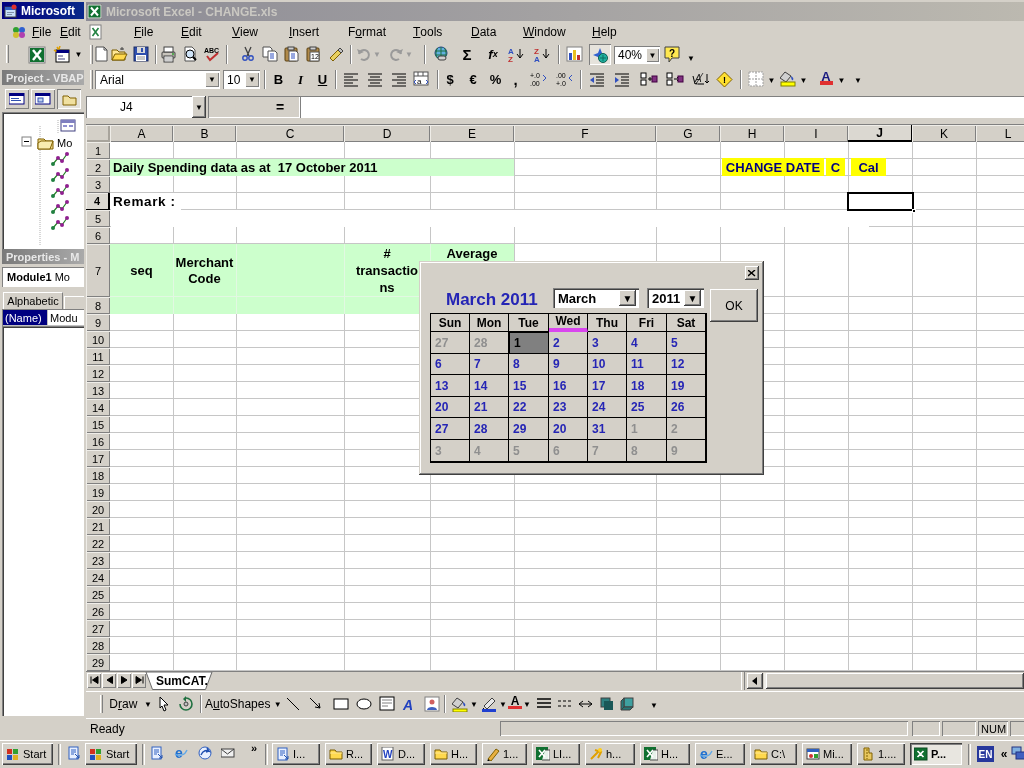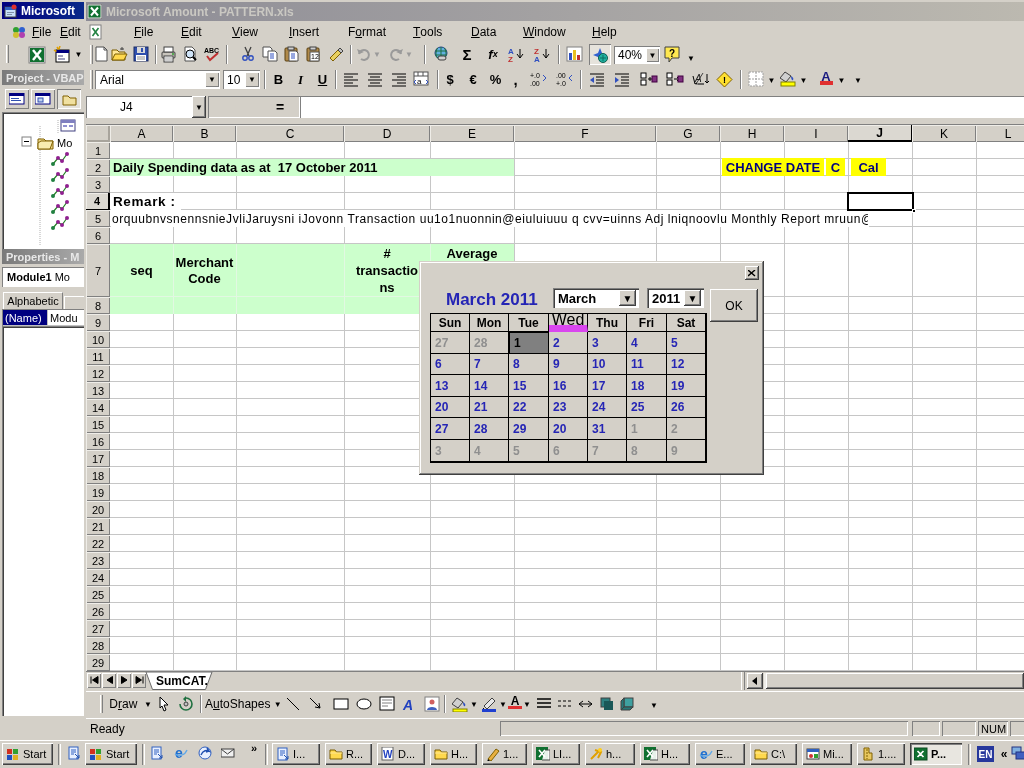--- a/index.html
+++ b/index.html
@@ -133,21 +133,21 @@
 <div class="sk2" style="left:2px;top:326px;width:82px;height:390px;background:#fff"></div>
 <div class="" style="left:0px;top:716px;width:86px;height:24px;background:#d4d0c8"></div>
 </div>
 <div style="left:84px;top:0;width:940px;height:740px;background:#d4d0c8">
 <div class="" style="left:2px;top:2px;width:938px;height:19px;background:linear-gradient(90deg,#8c8b95,#bcb9b0)"></div>
 <svg style="left:3px;top:4px" width="15" height="15">
         <rect x="0" y="0" width="15" height="15" fill="#e8e8e8" stroke="#606060"></rect>
         <rect x="1.5" y="1.5" width="12" height="12" fill="#107030"></rect>
         <path d="M4 3.5 L7.5 7.5 L4 11.5 M11 3.5 L7.5 7.5 L11 11.5" stroke="#fff" stroke-width="2" fill="none"></path>
       </svg>
-<div class="t b" style="left:22px;top:2px;width:400px;height:19px;color:#cac8c2;font-size:12px">Microsoft Amount - PATTERN.xls</div>
+<div class="t b" style="left:22px;top:2px;width:400px;height:19px;color:#cac8c2;font-size:12px">Microsoft Excel - CHANGE.xls</div>
 <div class="" style="left:2px;top:21px;width:938px;height:21px;background:#d4d0c8"></div>
 <svg style="left:4px;top:24px" width="16" height="16">
         <rect x="2" y="1" width="11" height="14" fill="#fff" stroke="#808080"></rect>
         <path d="M4.5 4 L7.5 8 L4.5 12 M10.5 4 L7.5 8 L10.5 12" stroke="#208040" stroke-width="1.6" fill="none"></path>
       </svg>
 <div class="t" style="left:50px;top:23px;width:46px;height:17px;font-size:12px"><u>F</u>ile</div>
 <div class="t" style="left:97px;top:23px;width:46px;height:17px;font-size:12px"><u>E</u>dit</div>
 <div class="t" style="left:148px;top:23px;width:46px;height:17px;font-size:12px"><u>V</u>iew</div>
 <div class="t" style="left:205px;top:23px;width:46px;height:17px;font-size:12px"><u>I</u>nsert</div>
 <div class="t" style="left:264px;top:23px;width:46px;height:17px;font-size:12px">F<u>o</u>rmat</div>
@@ -443,21 +443,20 @@
 <div class="t b" style="left:29px;top:159px;width:400px;height:17px;font-size:13px;color:#000">Daily Spending data as at&nbsp; 17 October 2011</div>
 <div class="" style="left:638px;top:158px;width:102px;height:18px;background:#ffff00"></div>
 <div class="c b" style="left:638px;top:158px;width:102px;height:18px;color:#000080;font-size:13px">CHANGE DATE</div>
 <div class="" style="left:742px;top:158px;width:19px;height:18px;background:#ffff00"></div>
 <div class="c b" style="left:742px;top:158px;width:19px;height:18px;color:#000080;font-size:13px">C</div>
 <div class="" style="left:767px;top:158px;width:35px;height:18px;background:#ffff00"></div>
 <div class="c b" style="left:767px;top:158px;width:35px;height:18px;color:#000080;font-size:13px">Cal</div>
 <div class="" style="left:27px;top:193px;width:70px;height:17px;background:#fff"></div>
 <div class="t b" style="left:29px;top:193px;width:70px;height:17px;font-size:13.5px;letter-spacing:0.6px">Remark :</div>
 <div class="" style="left:27px;top:210px;width:758px;height:17px;background:#fff"></div>
-<div class="t" style="left:28px;top:210px;width:756px;height:17px;font-size:12px;letter-spacing:0.55px;overflow:hidden">orquubnvsnennsnieJvliJaruysni iJovonn Transaction uu1o1nuonnin@eiuluiuuu q cv<span>v</span>=uinns Adj lniqnoovlu Monthly Report mruun@</div>
 <div class="c b" style="left:26px;top:244px;width:63px;height:53px;font-size:13px">seq</div>
 <div class="b" style="left:89px;top:244px;width:63px;height:53px;font-size:13px;text-align:center;line-height:16px;display:flex;align-items:center;justify-content:center">Merchant<br>Code</div>
 <div class="b" style="left:260px;top:244px;width:86px;height:53px;font-size:13px;text-align:center;line-height:17px;display:flex;align-items:center;justify-content:center">#<br>transactio<br>ns</div>
 <div class="c b" style="left:346px;top:246px;width:84px;height:15px;font-size:13px">Average</div>
 <div class="" style="left:763px;top:192px;width:67px;height:19px;border:2px solid #000;background:#fff"></div>
 <div class="" style="left:828px;top:209px;width:4px;height:4px;background:#000;border:1px solid #fff"></div>
 <div class="" style="left:2px;top:671px;width:938px;height:20px;background:#d4d0c8"></div>
 <div class="" style="left:2px;top:671px;width:938px;height:1px;background:#808080"></div>
 <div class="rz" style="left:3px;top:673px;width:14px;height:15px;background:#d4d0c8"></div>
 <svg style="left:3px;top:673px" width="14" height="14">
@@ -772,21 +771,21 @@
 <div class="sk2" style="left:228px;top:27px;width:57px;height:20px;background:#fff"></div>
 <div style="left:233px;top:30px;width:35px;height:14px;font-size:13px;font-weight:bold">2011</div>
 <div class="rz2" style="left:265px;top:29px;width:17px;height:16px;background:#d4d0c8;display:flex;align-items:center;justify-content:center">
         <span style="font-size:10px">▼</span>
       </div>
 <div class="rz2" style="left:291px;top:28px;width:48px;height:33px;background:#d4d0c8;display:flex;align-items:center;justify-content:center;font-size:12px">OK</div>
 <div style="left:11px;top:52px;width:277px;height:150px;background:#d4d0c8;border:1px solid #000"></div>
 <div style="left:12px;top:53px;width:39px;height:18px;border-right:1px solid #000;border-bottom:1px solid #000;font-size:12px;font-weight:bold;display:flex;align-items:center;justify-content:center">Sun</div>
 <div style="left:51px;top:53px;width:39px;height:18px;border-right:1px solid #000;border-bottom:1px solid #000;font-size:12px;font-weight:bold;display:flex;align-items:center;justify-content:center">Mon</div>
 <div style="left:90px;top:53px;width:40px;height:18px;border-right:1px solid #000;border-bottom:1px solid #000;font-size:12px;font-weight:bold;display:flex;align-items:center;justify-content:center">Tue</div>
-<div style="left:130px;top:53px;width:39px;height:18px;border-right:1px solid #000;border-bottom:7px solid #d946ef;font-size:16px;font-weight:normal;display:flex;align-items:center;justify-content:center">Wed</div>
+<div style="left:130px;top:53px;width:39px;height:18px;border-right:1px solid #000;border-bottom:4px solid #d946ef;font-size:12px;font-weight:bold;display:flex;align-items:center;justify-content:center">Wed</div>
 <div style="left:169px;top:53px;width:39px;height:18px;border-right:1px solid #000;border-bottom:1px solid #000;font-size:12px;font-weight:bold;display:flex;align-items:center;justify-content:center">Thu</div>
 <div style="left:208px;top:53px;width:40px;height:18px;border-right:1px solid #000;border-bottom:1px solid #000;font-size:12px;font-weight:bold;display:flex;align-items:center;justify-content:center">Fri</div>
 <div style="left:248px;top:53px;width:39px;height:18px;border-right:1px solid #000;border-bottom:1px solid #000;font-size:12px;font-weight:bold;display:flex;align-items:center;justify-content:center">Sat</div>
 <div style="left:12px;top:71px;width:39px;height:22px;border-right:1px solid #000;border-bottom:1px solid #000;font-size:12px;font-weight:bold;color:#8f8f8f;display:flex;align-items:center;padding-left:4px">27</div>
 <div style="left:51px;top:71px;width:39px;height:22px;border-right:1px solid #000;border-bottom:1px solid #000;font-size:12px;font-weight:bold;color:#8f8f8f;display:flex;align-items:center;padding-left:4px">28</div>
 <div style="left:90px;top:71px;width:40px;height:22px;border-right:1px solid #000;border-bottom:1px solid #000;background:#808080;border:1.5px solid #000;font-size:12px;font-weight:bold;color:#000;display:flex;align-items:center;padding-left:4px">1</div>
 <div style="left:130px;top:71px;width:39px;height:22px;border-right:1px solid #000;border-bottom:1px solid #000;font-size:12px;font-weight:bold;color:#2525b5;display:flex;align-items:center;padding-left:4px">2</div>
 <div style="left:169px;top:71px;width:39px;height:22px;border-right:1px solid #000;border-bottom:1px solid #000;font-size:12px;font-weight:bold;color:#2525b5;display:flex;align-items:center;padding-left:4px">3</div>
 <div style="left:208px;top:71px;width:40px;height:22px;border-right:1px solid #000;border-bottom:1px solid #000;font-size:12px;font-weight:bold;color:#2525b5;display:flex;align-items:center;padding-left:4px">4</div>
 <div style="left:248px;top:71px;width:39px;height:22px;border-right:1px solid #000;border-bottom:1px solid #000;font-size:12px;font-weight:bold;color:#2525b5;display:flex;align-items:center;padding-left:4px">5</div>

